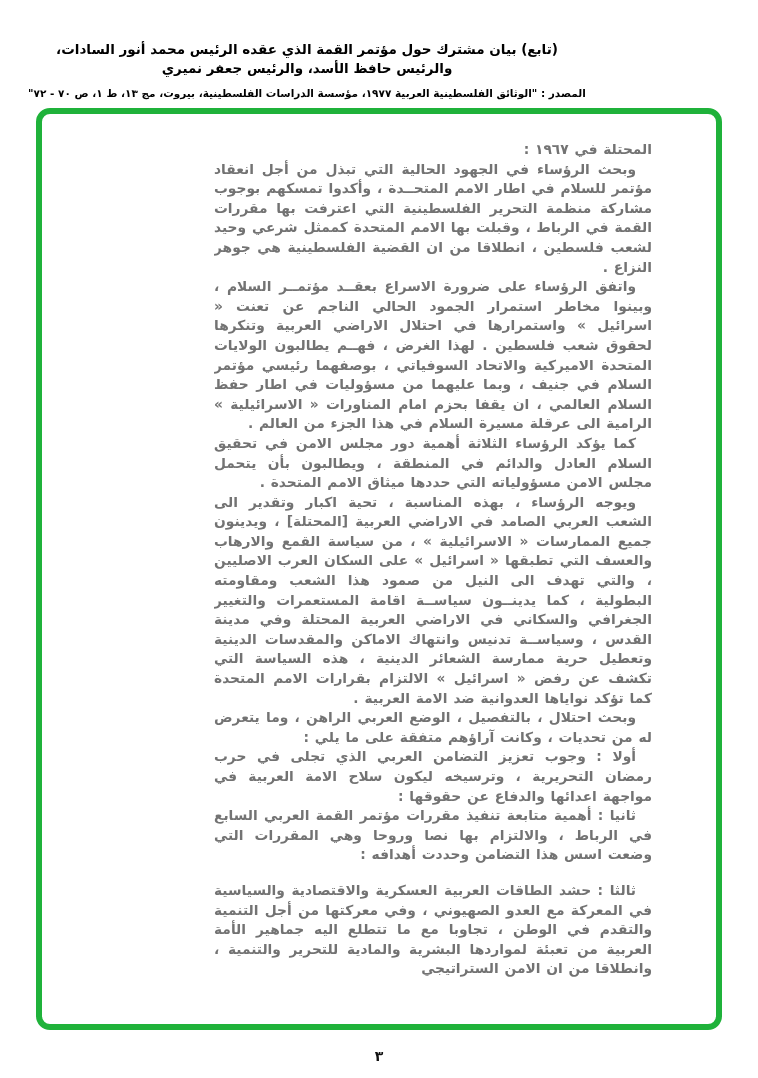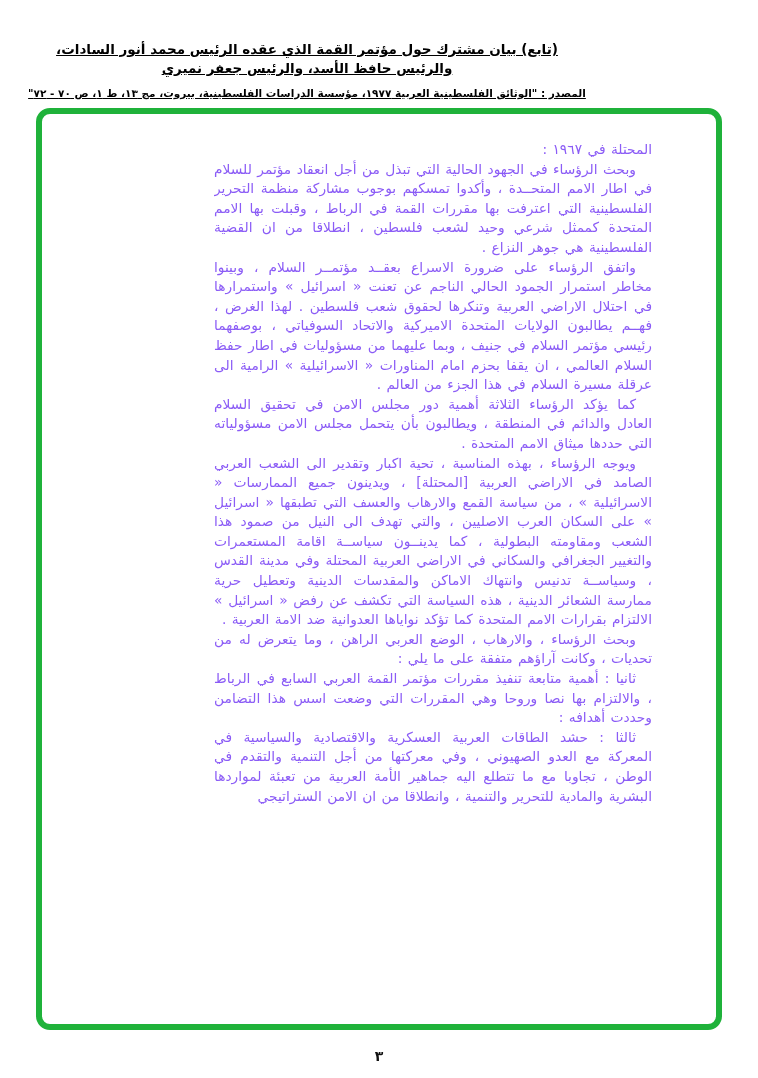--- a/index.html
+++ b/index.html
@@ -15,21 +15,20 @@
     font-family: "DejaVu Sans", sans-serif;
   }
   .header {
     position: absolute;
     top: 40px;
     left: 0;
     width: 614px;
     direction: rtl;
     text-align: center;
     color: #000;
-    text-decoration: underline;
   }
   .header-title {
     font-size: 13.5px;
     font-weight: 700;
     line-height: 1.4;
     padding: 0 28px;
     letter-spacing: -0.2px;
   }
   .header-source {
     margin-top: 9px;
@@ -51,23 +50,23 @@
   .doc-body {
     position: absolute;
     top: 140px;
     right: 106px;
     width: 438px;
     max-height: 882px;
     overflow: hidden;
     direction: rtl;
     text-align: justify;
     font-size: 13.8px;
-    font-weight: 400;
+    font-weight: 700;
     line-height: 19.6px;
-    color: #8b5cf6;
+    color: #737373;
     letter-spacing: -0.2px;
     word-spacing: 1px;
   }
   .doc-body p {
     margin: 0;
     text-indent: 16px;
   }
   .doc-body p:first-child {
     text-indent: 0;
   }
@@ -98,20 +97,21 @@
 </div>
 
 <div class="green-frame"></div>
 
 <div class="doc-body">
     <p>المحتلة في ١٩٦٧ :</p>
     <p>وبحث الرؤساء في الجهود الحالية التي تبذل من أجل انعقاد مؤتمر للسلام في اطار الامم المتحــدة ، وأكدوا تمسكهم بوجوب مشاركة منظمة التحرير الفلسطينية التي اعترفت بها مقررات القمة في الرباط ، وقبلت بها الامم المتحدة كممثل شرعي وحيد لشعب فلسطين ، انطلاقا من ان القضية الفلسطينية هي جوهر النزاع .</p>
     <p>واتفق الرؤساء على ضرورة الاسراع بعقــد مؤتمــر السلام ، وبينوا مخاطر استمرار الجمود الحالي الناجم عن تعنت « اسرائيل » واستمرارها في احتلال الاراضي العربية وتنكرها لحقوق شعب فلسطين . لهذا الغرض ، فهــم يطالبون الولايات المتحدة الاميركية والاتحاد السوفياتي ، بوصفهما رئيسي مؤتمر السلام في جنيف ، وبما عليهما من مسؤوليات في اطار حفظ السلام العالمي ، ان يقفا بحزم امام المناورات « الاسرائيلية » الرامية الى عرقلة مسيرة السلام في هذا الجزء من العالم .</p>
     <p>كما يؤكد الرؤساء الثلاثة أهمية دور مجلس الامن في تحقيق السلام العادل والدائم في المنطقة ، ويطالبون بأن يتحمل مجلس الامن مسؤولياته التي حددها ميثاق الامم المتحدة .</p>
     <p>ويوجه الرؤساء ، بهذه المناسبة ، تحية اكبار وتقدير الى الشعب العربي الصامد في الاراضي العربية [المحتلة] ، ويدينون جميع الممارسات « الاسرائيلية » ، من سياسة القمع والارهاب والعسف التي تطبقها « اسرائيل » على السكان العرب الاصليين ، والتي تهدف الى النيل من صمود هذا الشعب ومقاومته البطولية ، كما يدينــون سياســة اقامة المستعمرات والتغيير الجغرافي والسكاني في الاراضي العربية المحتلة وفي مدينة القدس ، وسياســة تدنيس وانتهاك الاماكن والمقدسات الدينية وتعطيل حرية ممارسة الشعائر الدينية ، هذه السياسة التي تكشف عن رفض « اسرائيل » الالتزام بقرارات الامم المتحدة كما تؤكد نواياها العدوانية ضد الامة العربية .</p>
-    <p>وبحث الرؤساء ، والارهاب ، الوضع العربي الراهن ، وما يتعرض له من تحديات ، وكانت آراؤهم متفقة على ما يلي :</p>
+    <p>وبحث احتلال ، بالتفصيل ، الوضع العربي الراهن ، وما يتعرض له من تحديات ، وكانت آراؤهم متفقة على ما يلي :</p>
+    <p>أولا : وجوب تعزيز التضامن العربي الذي تجلى في حرب رمضان التحريرية ، وترسيخه ليكون سلاح الامة العربية في مواجهة اعدائها والدفاع عن حقوقها :</p>
     <p>ثانيا : أهمية متابعة تنفيذ مقررات مؤتمر القمة العربي السابع في الرباط ، والالتزام بها نصا وروحا وهي المقررات التي وضعت اسس هذا التضامن وحددت أهدافه :</p>
     <p>ثالثا : حشد الطاقات العربية العسكرية والاقتصادية والسياسية في المعركة مع العدو الصهيوني ، وفي معركتها من أجل التنمية والتقدم في الوطن ، تجاوبا مع ما تتطلع اليه جماهير الأمة العربية من تعبئة لمواردها البشرية والمادية للتحرير والتنمية ، وانطلاقا من ان الامن الستراتيجي</p>
   </div>
 
 <div class="footer">
   <div class="page-number">٣</div>
 </div>
 
 </body></html>

